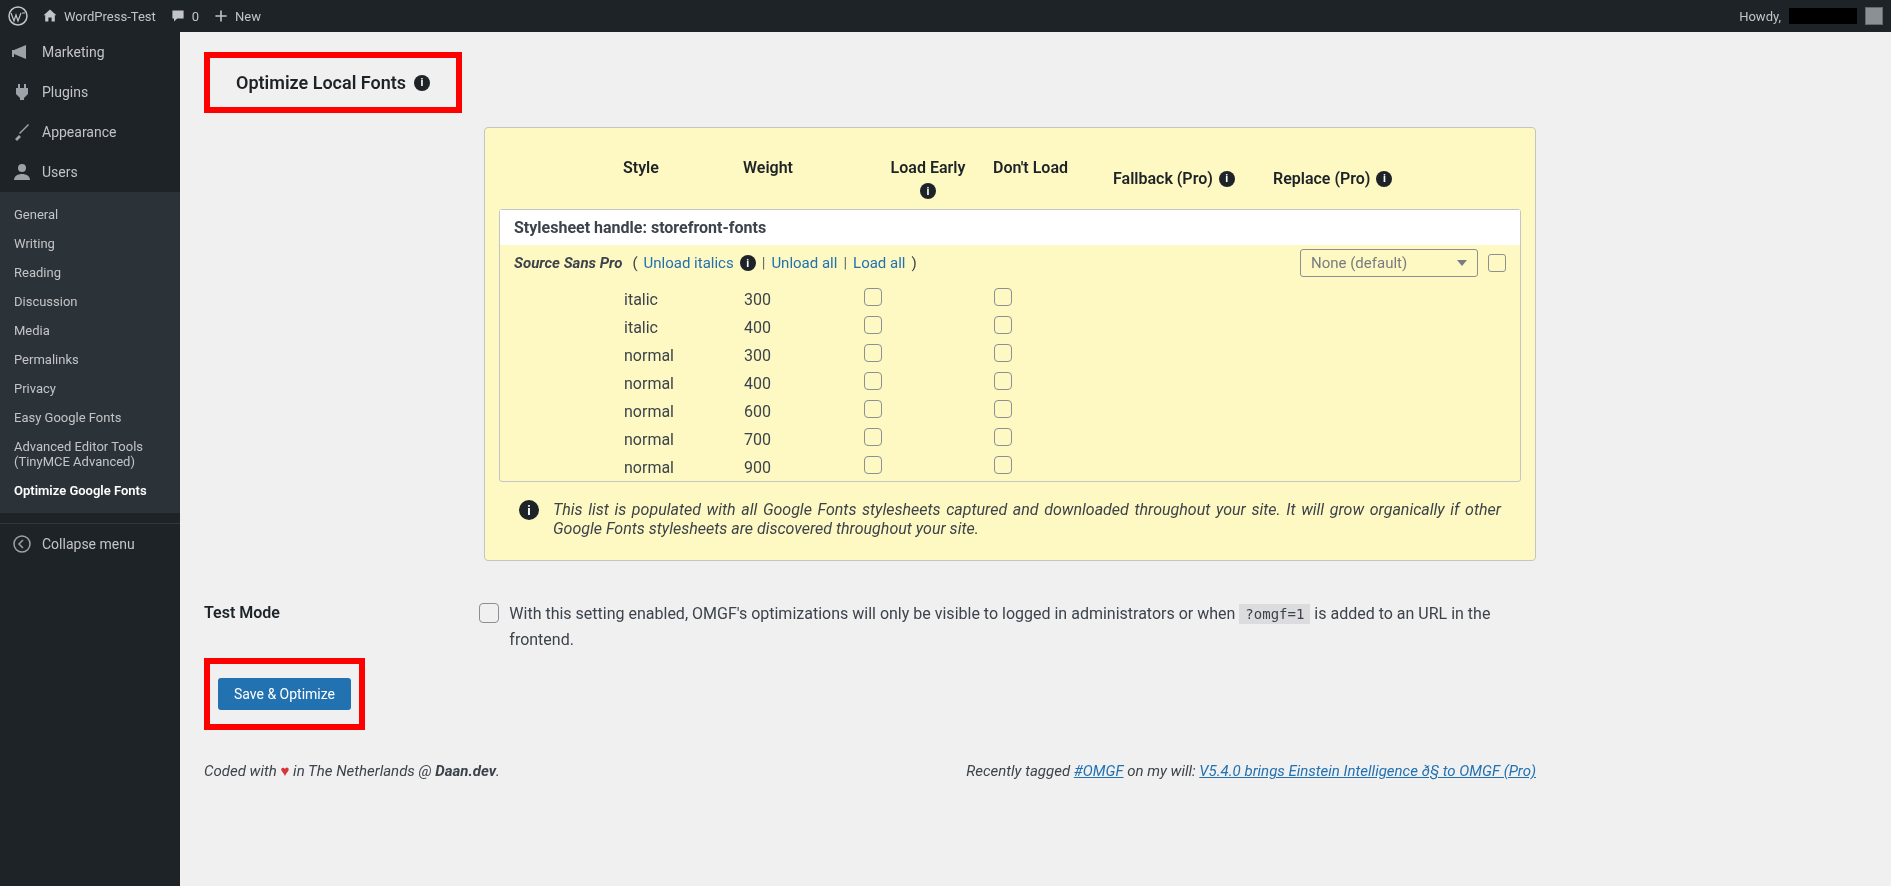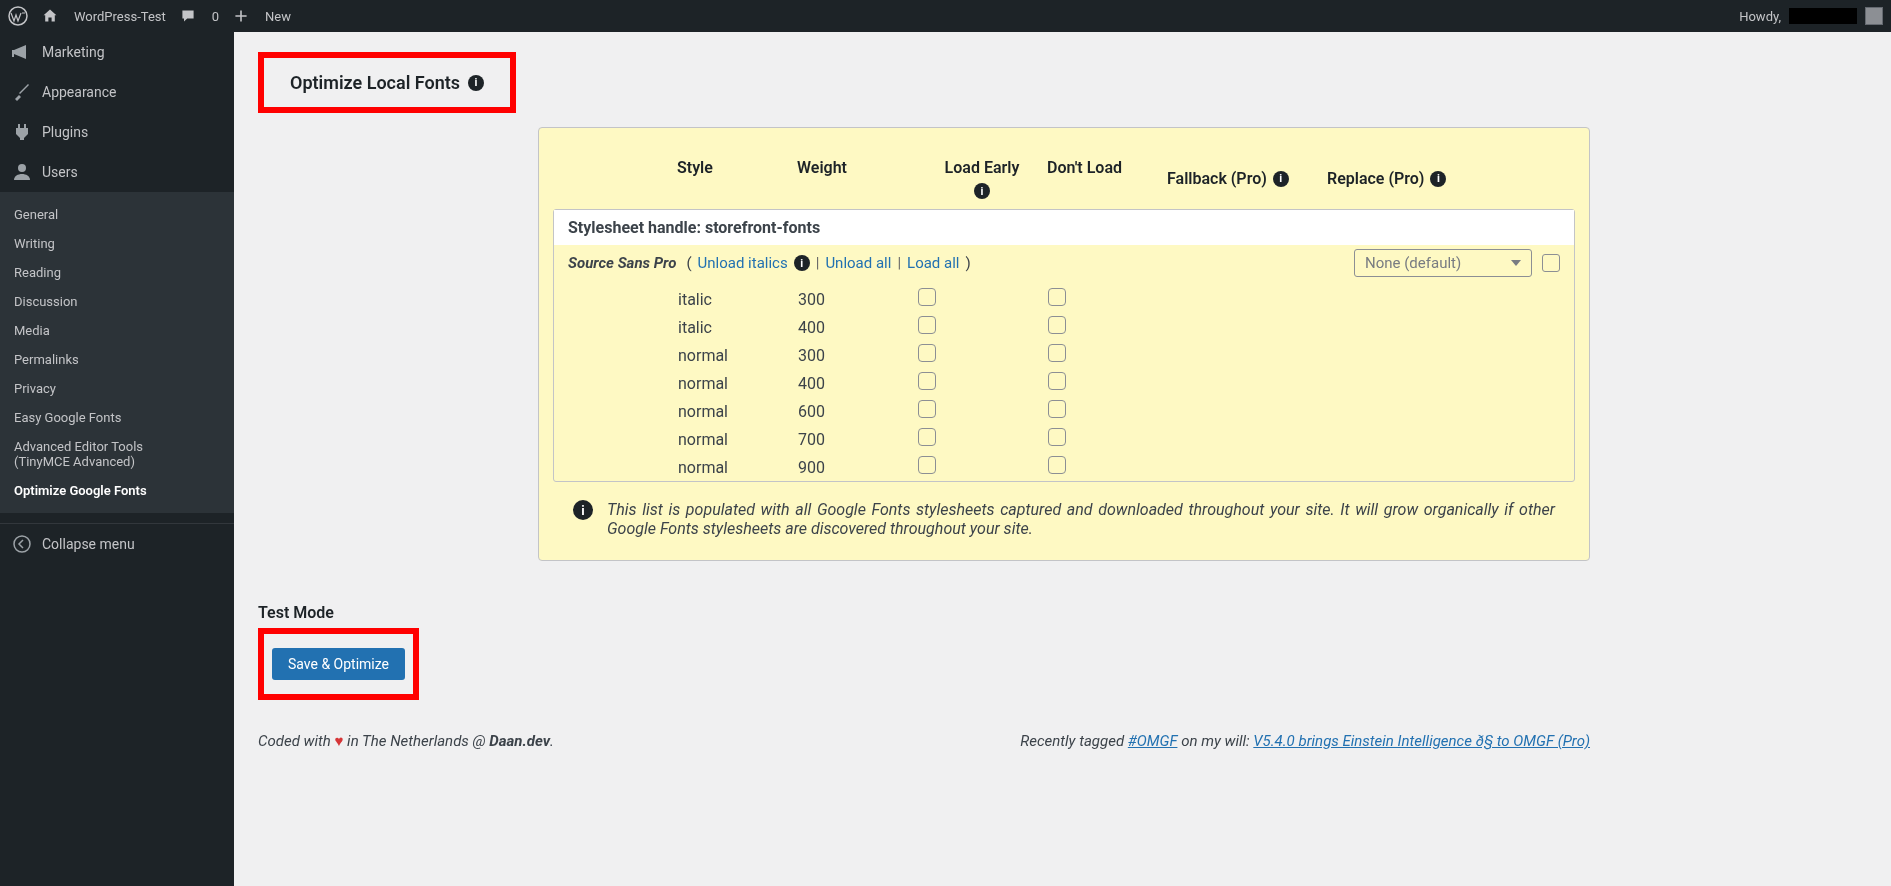--- a/index.html
+++ b/index.html
@@ -1,27 +1,27 @@
 <!DOCTYPE html>
 <html><head>
 <meta charset="utf-8">
 <style>
 * { margin: 0; padding: 0; box-sizing: border-box; font-family: -apple-system, BlinkMacSystemFont, "Segoe UI", Roboto, sans-serif; }
 body { background: #f0f0f1; color: #3c434a; font-size: 14px; }
 
 .admin-bar { background: #1d2327; color: #c3c4c7; height: 32px; display: flex; align-items: center; padding: 0 8px; font-size: 13px; justify-content: space-between; }
 .admin-bar-left { display: flex; align-items: center; gap: 14px; }
-.admin-bar-item { display: flex; align-items: center; gap: 16px; cursor: pointer; color: #c3c4c7; }
+.admin-bar-item { display: flex; align-items: center; gap: 6px; cursor: pointer; color: #c3c4c7; }
 .admin-bar-right { display: flex; align-items: center; gap: 8px; }
 .avatar { width: 18px; height: 18px; background: #8c8f94; border: 1px solid #646970; }
 .redact { background: #000; width: 68px; height: 16px; }
 
 .wrap { display: flex; min-height: calc(100vh - 32px); }
 
-.sidebar { width: 234px; background: #1d2327; color: #c3c4c7; font-size: 14px; }
+.sidebar { width: 180px; background: #1d2327; color: #c3c4c7; font-size: 14px; }
 .menu-item { display: flex; align-items: center; gap: 10px; padding: 10px 12px; cursor: pointer; }
 .menu-item.active { background: #2271b1; color: #fff; position: relative; }
 .menu-item.active::after { content: ""; position: absolute; right: -8px; top: 50%; transform: translateY(-50%); border: 8px solid transparent; border-right-color: #f0f0f1; }
 .submenu { background: #2c3338; padding: 8px 0; }
 .submenu-item { padding: 7px 14px; font-size: 13px; cursor: pointer; color: #c3c4c7; }
 .submenu-item.current { color: #fff; font-weight: 600; }
 .collapse { border-top: 1px solid #32373c; margin-top: 10px; }
 
 .content { flex: 1; padding: 20px 24px 40px 24px; max-width: 1380px; }
 
@@ -121,32 +121,32 @@
       <span class="icon">
           <svg width="20" height="20" viewBox="0 0 20 20" fill="#9ca2a7">
             <path d="M2 8l12-5v14L2 12v3H0V8h2z"></path>
           </svg>
         </span>
       <span>Marketing</span>
     </div>
     <div class="menu-item">
       <span class="icon">
           <svg width="20" height="20" viewBox="0 0 20 20" fill="#9ca2a7">
+            <path d="M6 2v4H4v6l4 4v2h4v-2l4-4V6h-2V2h-2v4H8V2z"></path>
+          </svg>
+        </span>
+      <span>Plugins</span>
+    </div>
+    <div class="menu-item">
+      <span class="icon">
+          <svg width="20" height="20" viewBox="0 0 20 20" fill="#9ca2a7">
             <path d="M3 17l4-4 2 2-4 4zm5-5L17 3l-1-1-9 9z"></path>
           </svg>
         </span>
       <span>Appearance</span>
-    </div>
-    <div class="menu-item">
-      <span class="icon">
-          <svg width="20" height="20" viewBox="0 0 20 20" fill="#9ca2a7">
-            <path d="M6 2v4H4v6l4 4v2h4v-2l4-4V6h-2V2h-2v4H8V2z"></path>
-          </svg>
-        </span>
-      <span>Plugins</span>
     </div>
     <div class="menu-item">
       <span class="icon">
           <svg width="20" height="20" viewBox="0 0 20 20" fill="#9ca2a7">
             <circle cx="10" cy="6" r="4"></circle>
             <path d="M2 18c0-4 4-6 8-6s8 2 8 6z"></path>
           </svg>
         </span>
       <span>Users</span>
     </div>
@@ -278,20 +278,28 @@
       </div>
 
       <div class="info-note">
         <span class="info-icon" style="width:20px;height:20px;font-size:13px;">i</span>
         <span>This list is populated with all Google Fonts stylesheets captured and downloaded throughout your site. It will grow organically if other Google Fonts stylesheets are discovered throughout your site.</span>
       </div>
     </div>
 
     <div class="test-mode-row">
       <div class="test-mode-label">Test Mode</div>
+      <div class="test-mode-desc">
+        <span class="cb-lg"></span>
+        <span style="flex:1;">
+          <span>With this setting enabled, OMGF's optimizations will only be visible to logged in administrators or when</span>
+          <span class="code">?omgf=1</span>
+          <span>is added to an URL in the frontend.</span>
+        </span>
+      </div>
     </div>
 
     <div class="red-box red-box-2">
       <button class="save-btn">Save &amp; Optimize</button>
     </div>
 
     <div class="footer">
       <div>
         <span>Coded with</span>
         <span class="heart">♥</span>

